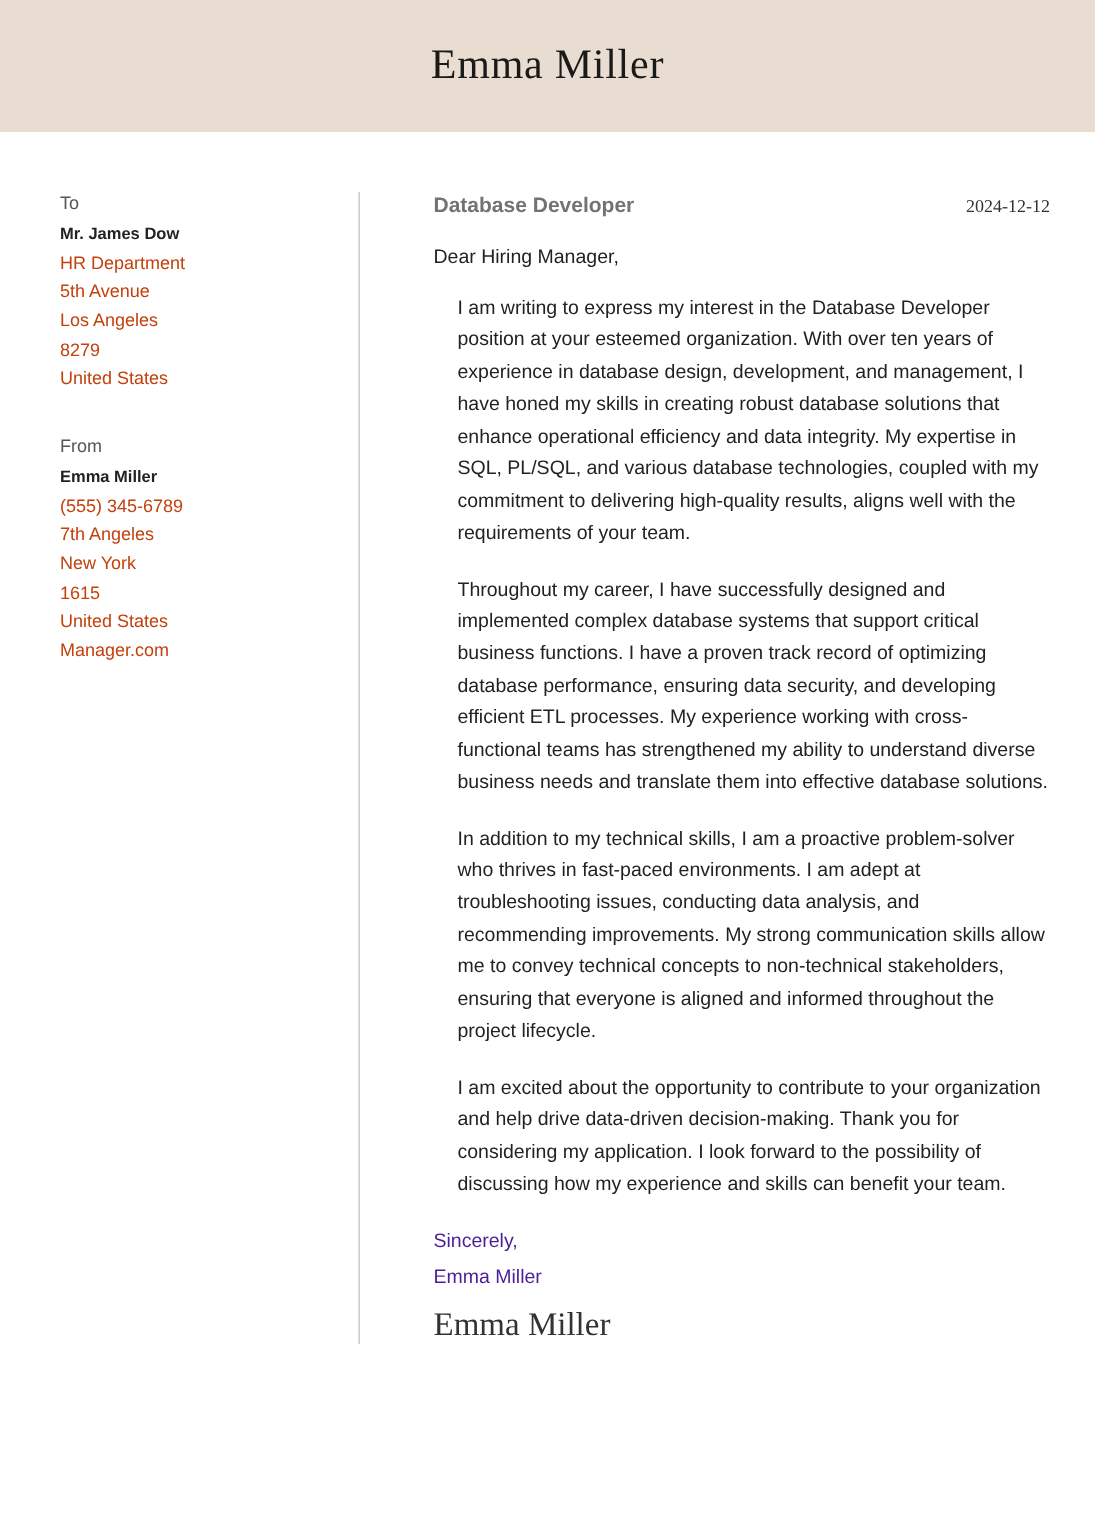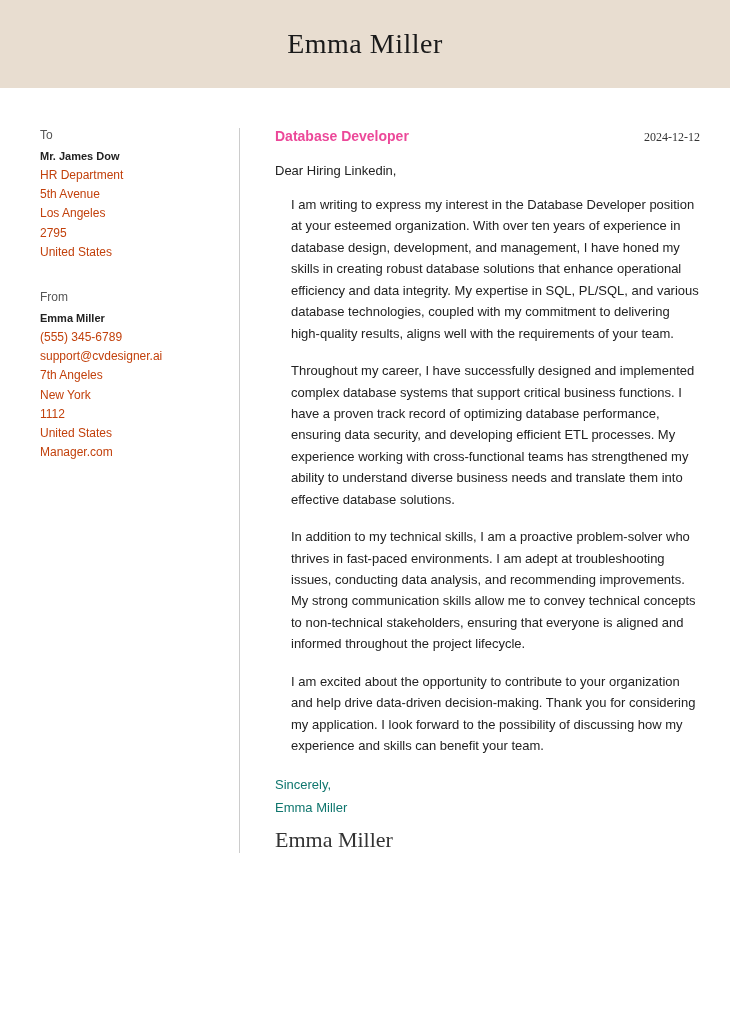--- a/index.html
+++ b/index.html
@@ -28,21 +28,21 @@
       font-size: 28px;
       font-weight: normal;
       letter-spacing: 0.5px;
       color: #1a1a1a;
       font-family: 'Georgia', serif;
     }
 
     .content-area {
       display: flex;
       padding: 40px 30px 40px 40px;
-      gap: 0;
+      gap: 14px;
     }
 
     .left-column {
       width: 200px;
       min-width: 200px;
       padding-right: 30px;
       border-right: 1px solid #cccccc;
     }
 
     .right-column {
@@ -79,21 +79,21 @@
       display: flex;
       justify-content: space-between;
       align-items: baseline;
       margin-bottom: 18px;
     }
 
     .job-title {
       font-weight: bold;
       font-size: 14px;
       font-family: Arial, sans-serif;
-      color: #ec4899;
+      color: #737373;
     }
 
     .date {
       font-size: 12px;
       color: #333333;
       font-family: Liberation Serif, serif;
     }
 
     .salutation {
       font-size: 13px;
@@ -109,21 +109,21 @@
       font-family: Arial, sans-serif;
       color: #222222;
       text-align: left;
       margin-left: 16px;
     }
 
     .closing {
       font-size: 13px;
       line-height: 1.8;
       font-family: Arial, sans-serif;
-      color: #0f766e;
+      color: #4c1d95;
       margin-top: 8px;
     }
 
     .signature {
       font-family: 'Brush Script MT', 'Segoe Script', cursive;
       font-size: 22px;
       color: #333333;
       margin-top: 8px;
     }
   </style>
@@ -137,46 +137,45 @@
 <div class="content-area">
 
   <div class="left-column">
 
     <div class="section">
       <div class="section-label">To</div>
       <div class="contact-name">Mr. James Dow</div>
       <div class="contact-detail">HR Department</div>
       <div class="contact-detail">5th Avenue</div>
       <div class="contact-detail">Los Angeles</div>
-      <div class="contact-detail">2795</div>
+      <div class="contact-detail">8279</div>
       <div class="contact-detail">United States</div>
     </div>
 
     <div class="from-section">
       <div class="section-label">From</div>
       <div class="contact-name">Emma Miller</div>
       <div class="contact-detail">(555) 345-6789</div>
-      <div class="contact-detail">support@cvdesigner.ai</div>
       <div class="contact-detail">7th Angeles</div>
       <div class="contact-detail">New York</div>
-      <div class="contact-detail">1112</div>
+      <div class="contact-detail">1615</div>
       <div class="contact-detail">United States</div>
       <div class="contact-detail">Manager.com</div>
     </div>
 
   </div>
 
   <div class="right-column">
 
     <div class="job-title-row">
       <span class="job-title">Database Developer</span>
       <span class="date">2024-12-12</span>
     </div>
 
-    <div class="salutation">Dear Hiring Linkedin,</div>
+    <div class="salutation">Dear Hiring Manager,</div>
 
     <p class="body-paragraph">I am writing to express my interest in the Database Developer position at your esteemed organization. With over ten years of experience in database design, development, and management, I have honed my skills in creating robust database solutions that enhance operational efficiency and data integrity. My expertise in SQL, PL/SQL, and various database technologies, coupled with my commitment to delivering high-quality results, aligns well with the requirements of your team.</p>
     <p class="body-paragraph">Throughout my career, I have successfully designed and implemented complex database systems that support critical business functions. I have a proven track record of optimizing database performance, ensuring data security, and developing efficient ETL processes. My experience working with cross-functional teams has strengthened my ability to understand diverse business needs and translate them into effective database solutions.</p>
     <p class="body-paragraph">In addition to my technical skills, I am a proactive problem-solver who thrives in fast-paced environments. I am adept at troubleshooting issues, conducting data analysis, and recommending improvements. My strong communication skills allow me to convey technical concepts to non-technical stakeholders, ensuring that everyone is aligned and informed throughout the project lifecycle.</p>
     <p class="body-paragraph">I am excited about the opportunity to contribute to your organization and help drive data-driven decision-making. Thank you for considering my application. I look forward to the possibility of discussing how my experience and skills can benefit your team.</p>
 
     <div class="closing">
       <div>Sincerely,</div>
       <div>Emma Miller</div>
     </div>

